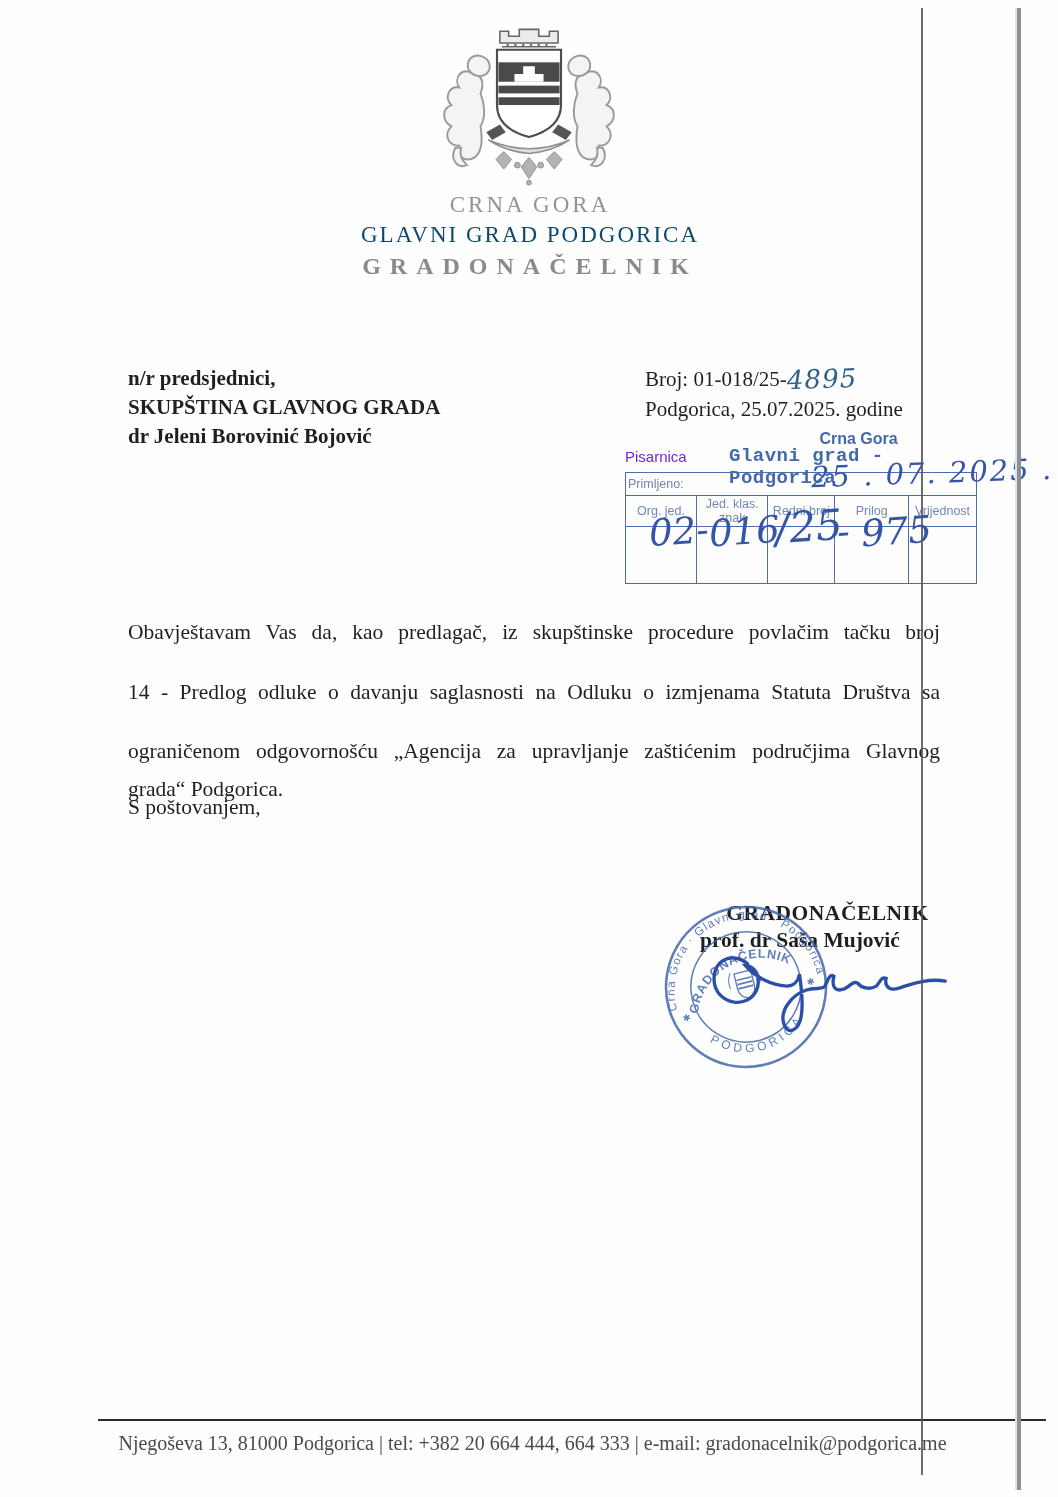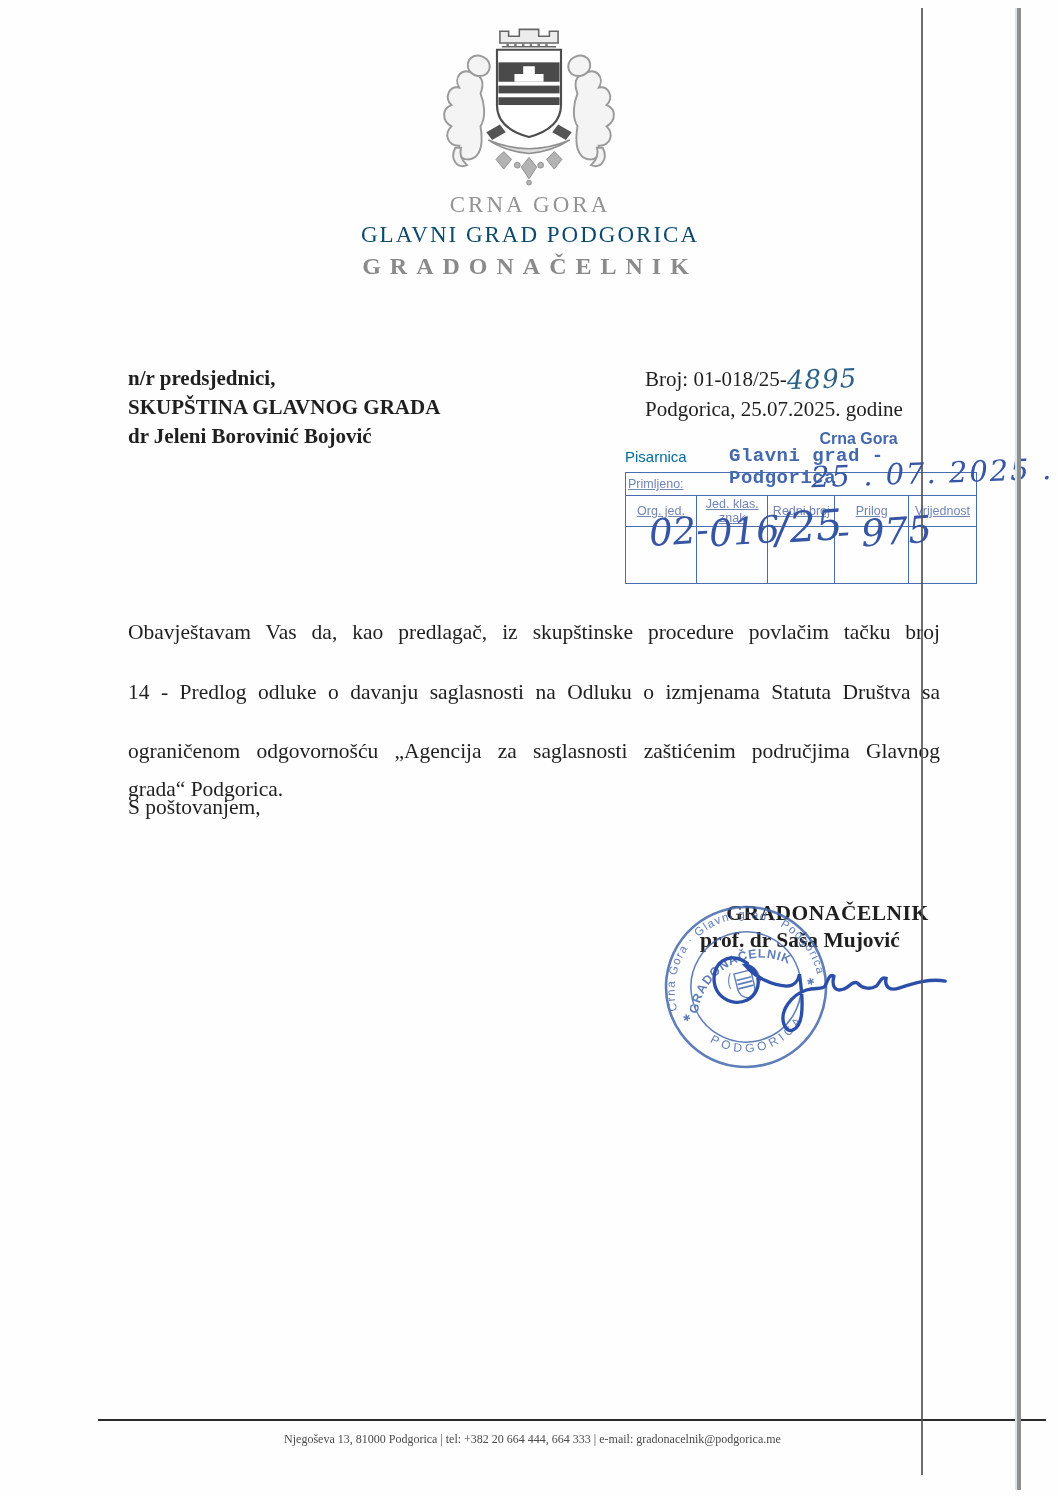--- a/index.html
+++ b/index.html
@@ -18,24 +18,24 @@
   .recipient{position:absolute; left:128px; top:364px; font-size:21px; font-weight:bold; line-height:29px;}
   
   .reference{position:absolute; left:645px; top:364px; font-size:21px; line-height:30px;}
   .hand-teal{font-family:"DejaVu Serif",serif; font-style:italic; font-size:26px;
              color:#2d6187; letter-spacing:1px; display:inline-block; transform:rotate(-2deg); vertical-align:-2px;}
   
   .rstamp{position:absolute; left:623px; top:430px; width:360px; color:#4468ad;
           font-family:"Liberation Sans", sans-serif;}
   .rs-country{position:absolute; left:108px; top:0; width:255px; text-align:center;
               font-size:16px; font-weight:bold;}
-  .rs-office{position:absolute; left:2px; top:18px; font-size:15px; color:#0369a1;}
+  .rs-office{position:absolute; left:2px; top:18px; font-size:15px; color:#6d28d9;}
   .rs-city{position:absolute; left:106px; top:15px; font-size:19px; font-weight:bold; letter-spacing:0.5px;font-family:Liberation Mono, monospace;}
   .rs-table{position:absolute; left:2px; top:42px; width:352px; border-collapse:collapse;}
-  .rs-table td{border:1.6px solid #4a6db0; font-size:12.5px; color:#7186b5; text-align:center; padding:1px 2px;text-decoration:underline;}
+  .rs-table td{border:1.6px solid #4a6db0; font-size:12.5px; color:#7186b5; text-align:center; padding:1px 2px;}
   .rs-received{text-align:left !important; height:20px;}
   .rs-hrow td{height:20px;}
   .rs-vrow td{height:54px;}
   .hand-blue{font-family:"DejaVu Serif",serif; font-style:italic; color:#3555a5;}
   .rs-date{position:absolute; left:188px; top:26px; font-size:29px; letter-spacing:2px;
            transform:rotate(-2deg); white-space:nowrap;}
   .rs-vals{position:absolute; top:80px; left:0; width:360px; font-size:37px;}
   .rs-vals span{position:absolute; transform:rotate(-4deg);}
   .rs-v0{left:26px;} .rs-v1{left:86px;} .rs-v2{left:152px; font-size:42px; top:-8px;}
   .rs-v3{left:214px;} .rs-v4{left:238px;}
@@ -48,21 +48,21 @@
   
   .sig-title{position:absolute; left:700px; top:901px; width:255px; text-align:center;
              font-size:21.5px; font-weight:bold; letter-spacing:0.5px;}
   .sig-name{position:absolute; left:700px; top:928px; width:255px; text-align:left;
             font-size:21.5px; font-weight:bold;}
   .round-stamp{position:absolute; left:660px; top:901px; width:172px; height:172px; opacity:0.85;}
   .signature-svg{position:absolute; left:702px; top:933px; width:256px; height:118px;}
   
   .footer-rule{position:absolute; left:98px; top:1419px; width:948px; height:2px; background:#2a2a2a;}
   .footer-text{position:absolute; left:80px; top:1432px; width:905px; text-align:center;
-               font-size:12px; color:#4a4a4a;}
+               font-size:20px; color:#4a4a4a;}
   
   .vline1{position:absolute; left:921px; top:8px; width:2px; height:1467px; background:#555; opacity:.85; z-index:40;}
   .vline2{position:absolute; left:1015px; top:8px; width:6px; height:1482px;
           background:linear-gradient(to right,#d9e7ea 0 2px,#8f8f8f 2px 6px); z-index:40;}
 </style>
 </head>
 <body>
 
 <div class="page">
 
@@ -160,21 +160,21 @@
       <span class="rs-v2">/25</span>
       <span class="rs-v3">-</span>
       <span class="rs-v4">975</span>
     </div>
   </div>
 
 
   <div class="body-par">
     <div class="jline">Obavještavam Vas da, kao predlagač, iz skupštinske procedure povlačim tačku broj</div>
     <div class="jline">14 - Predlog odluke o davanju saglasnosti na Odluku o izmjenama Statuta Društva sa</div>
-    <div class="jline">ograničenom odgovornošću „Agencija za saglasnosti zaštićenim područjima Glavnog</div>
+    <div class="jline">ograničenom odgovornošću „Agencija za upravljanje zaštićenim područjima Glavnog</div>
     <div class="lline">grada“ Podgorica.</div>
   </div>
 
   <div class="closing">S poštovanjem,</div>
 
   <div class="sig-title">GRADONAČELNIK</div>
   <div class="sig-name">prof. dr Saša Mujović</div>
 
   <svg class="round-stamp" viewBox="0 0 200 200" xmlns="http://www.w3.org/2000/svg">
     <defs>

